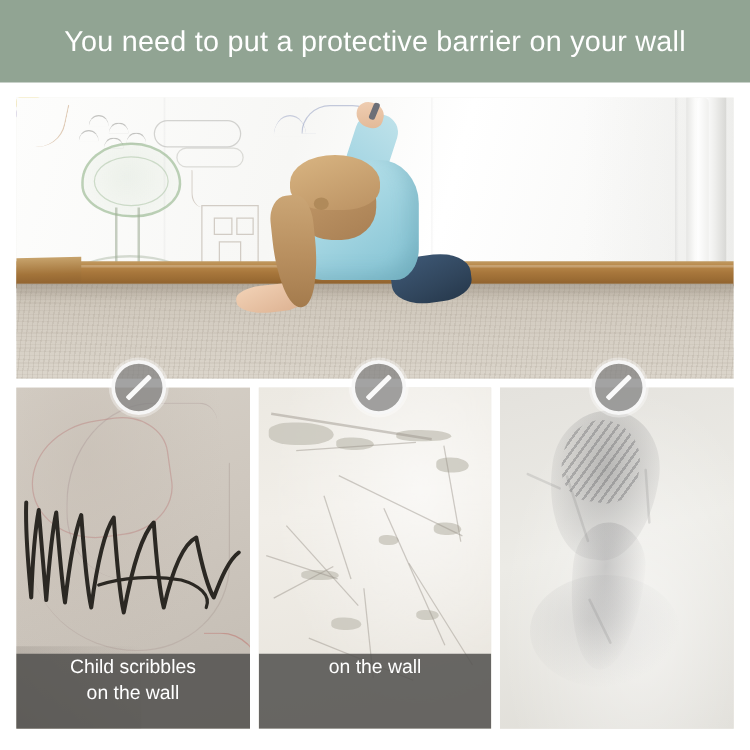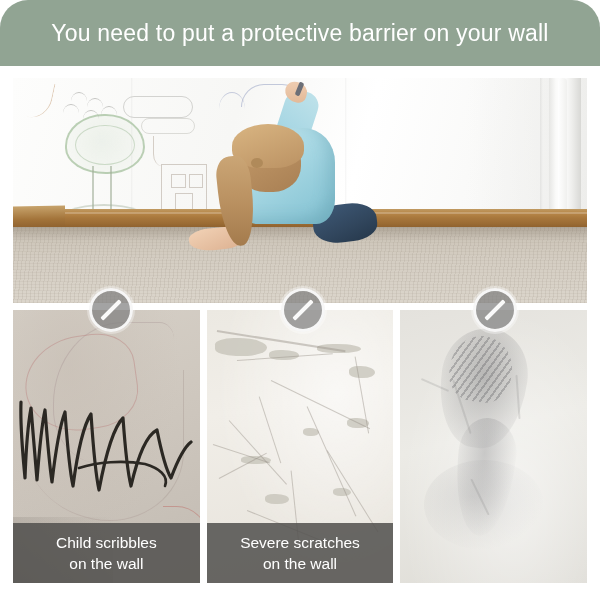--- a/index.html
+++ b/index.html
@@ -11,21 +11,20 @@
   body {
     font-family: "Liberation Sans", sans-serif;
     -webkit-font-smoothing: antialiased;
   }
   .page {
     position: relative;
     width: 600px;
     height: 600px;
     overflow: hidden;
     background: #ffffff;
-    border-radius: 28px;
   }
 
   
   .banner {
     position: absolute;
     left: 0; top: 0;
     width: 600px;
     height: 66px;
     background: #91a493;
     display: flex;
@@ -489,21 +488,20 @@
   .caption {
     position: absolute;
     left: 0;
     bottom: 0;
     width: 100%;
     height: 60px;
     background: rgba(82,80,78,0.86);
     display: flex;
     flex-direction: column;
     align-items: center;
-    justify-content: center;
     z-index: 4;
   }
   .caption-line {
     color: #ffffff;
     font-size: 15.5px;
     line-height: 21px;
     font-weight: 400;
     text-align: center;
     white-space: nowrap;
   }
@@ -611,21 +609,20 @@
         <div class="scr-line" style="left:100px; top:96px;  width:120px; height:1.2px; transform:rotate(66deg);"></div>
         <div class="scr-line" style="left:22px;  top:110px; width:86px;  height:1.2px; transform:rotate(48deg);"></div>
         <div class="scr-line" style="left:6px;   top:134px; width:60px;  height:1.1px; transform:rotate(18deg);"></div>
         <div class="scr-line" style="left:120px; top:140px; width:96px;  height:1.3px; transform:rotate(58deg);"></div>
         <div class="scr-line" style="left:84px;  top:160px; width:72px;  height:1.2px; transform:rotate(84deg);"></div>
         <div class="scr-line" style="left:148px; top:46px;  width:78px;  height:1.2px; transform:rotate(80deg);"></div>
         <div class="scr-line" style="left:12px;  top:168px; width:54px;  height:1.1px; transform:rotate(-28deg);"></div>
         <div class="scr-line" style="left:40px;  top:200px; width:90px;  height:1.2px; transform:rotate(22deg);"></div>
       </div>
       <div class="caption">
-        <div class="caption-line">Severe scratches</div>
         <div class="caption-line">on the wall</div>
       </div>
     </div>
 
     <div class="panel">
       <div class="panel-photo ph-footprint">
         <div class="fp-smudge"></div>
         <div class="fp-heel"></div>
         <div class="fp-sole"></div>
         <div class="fp-tread"></div>

